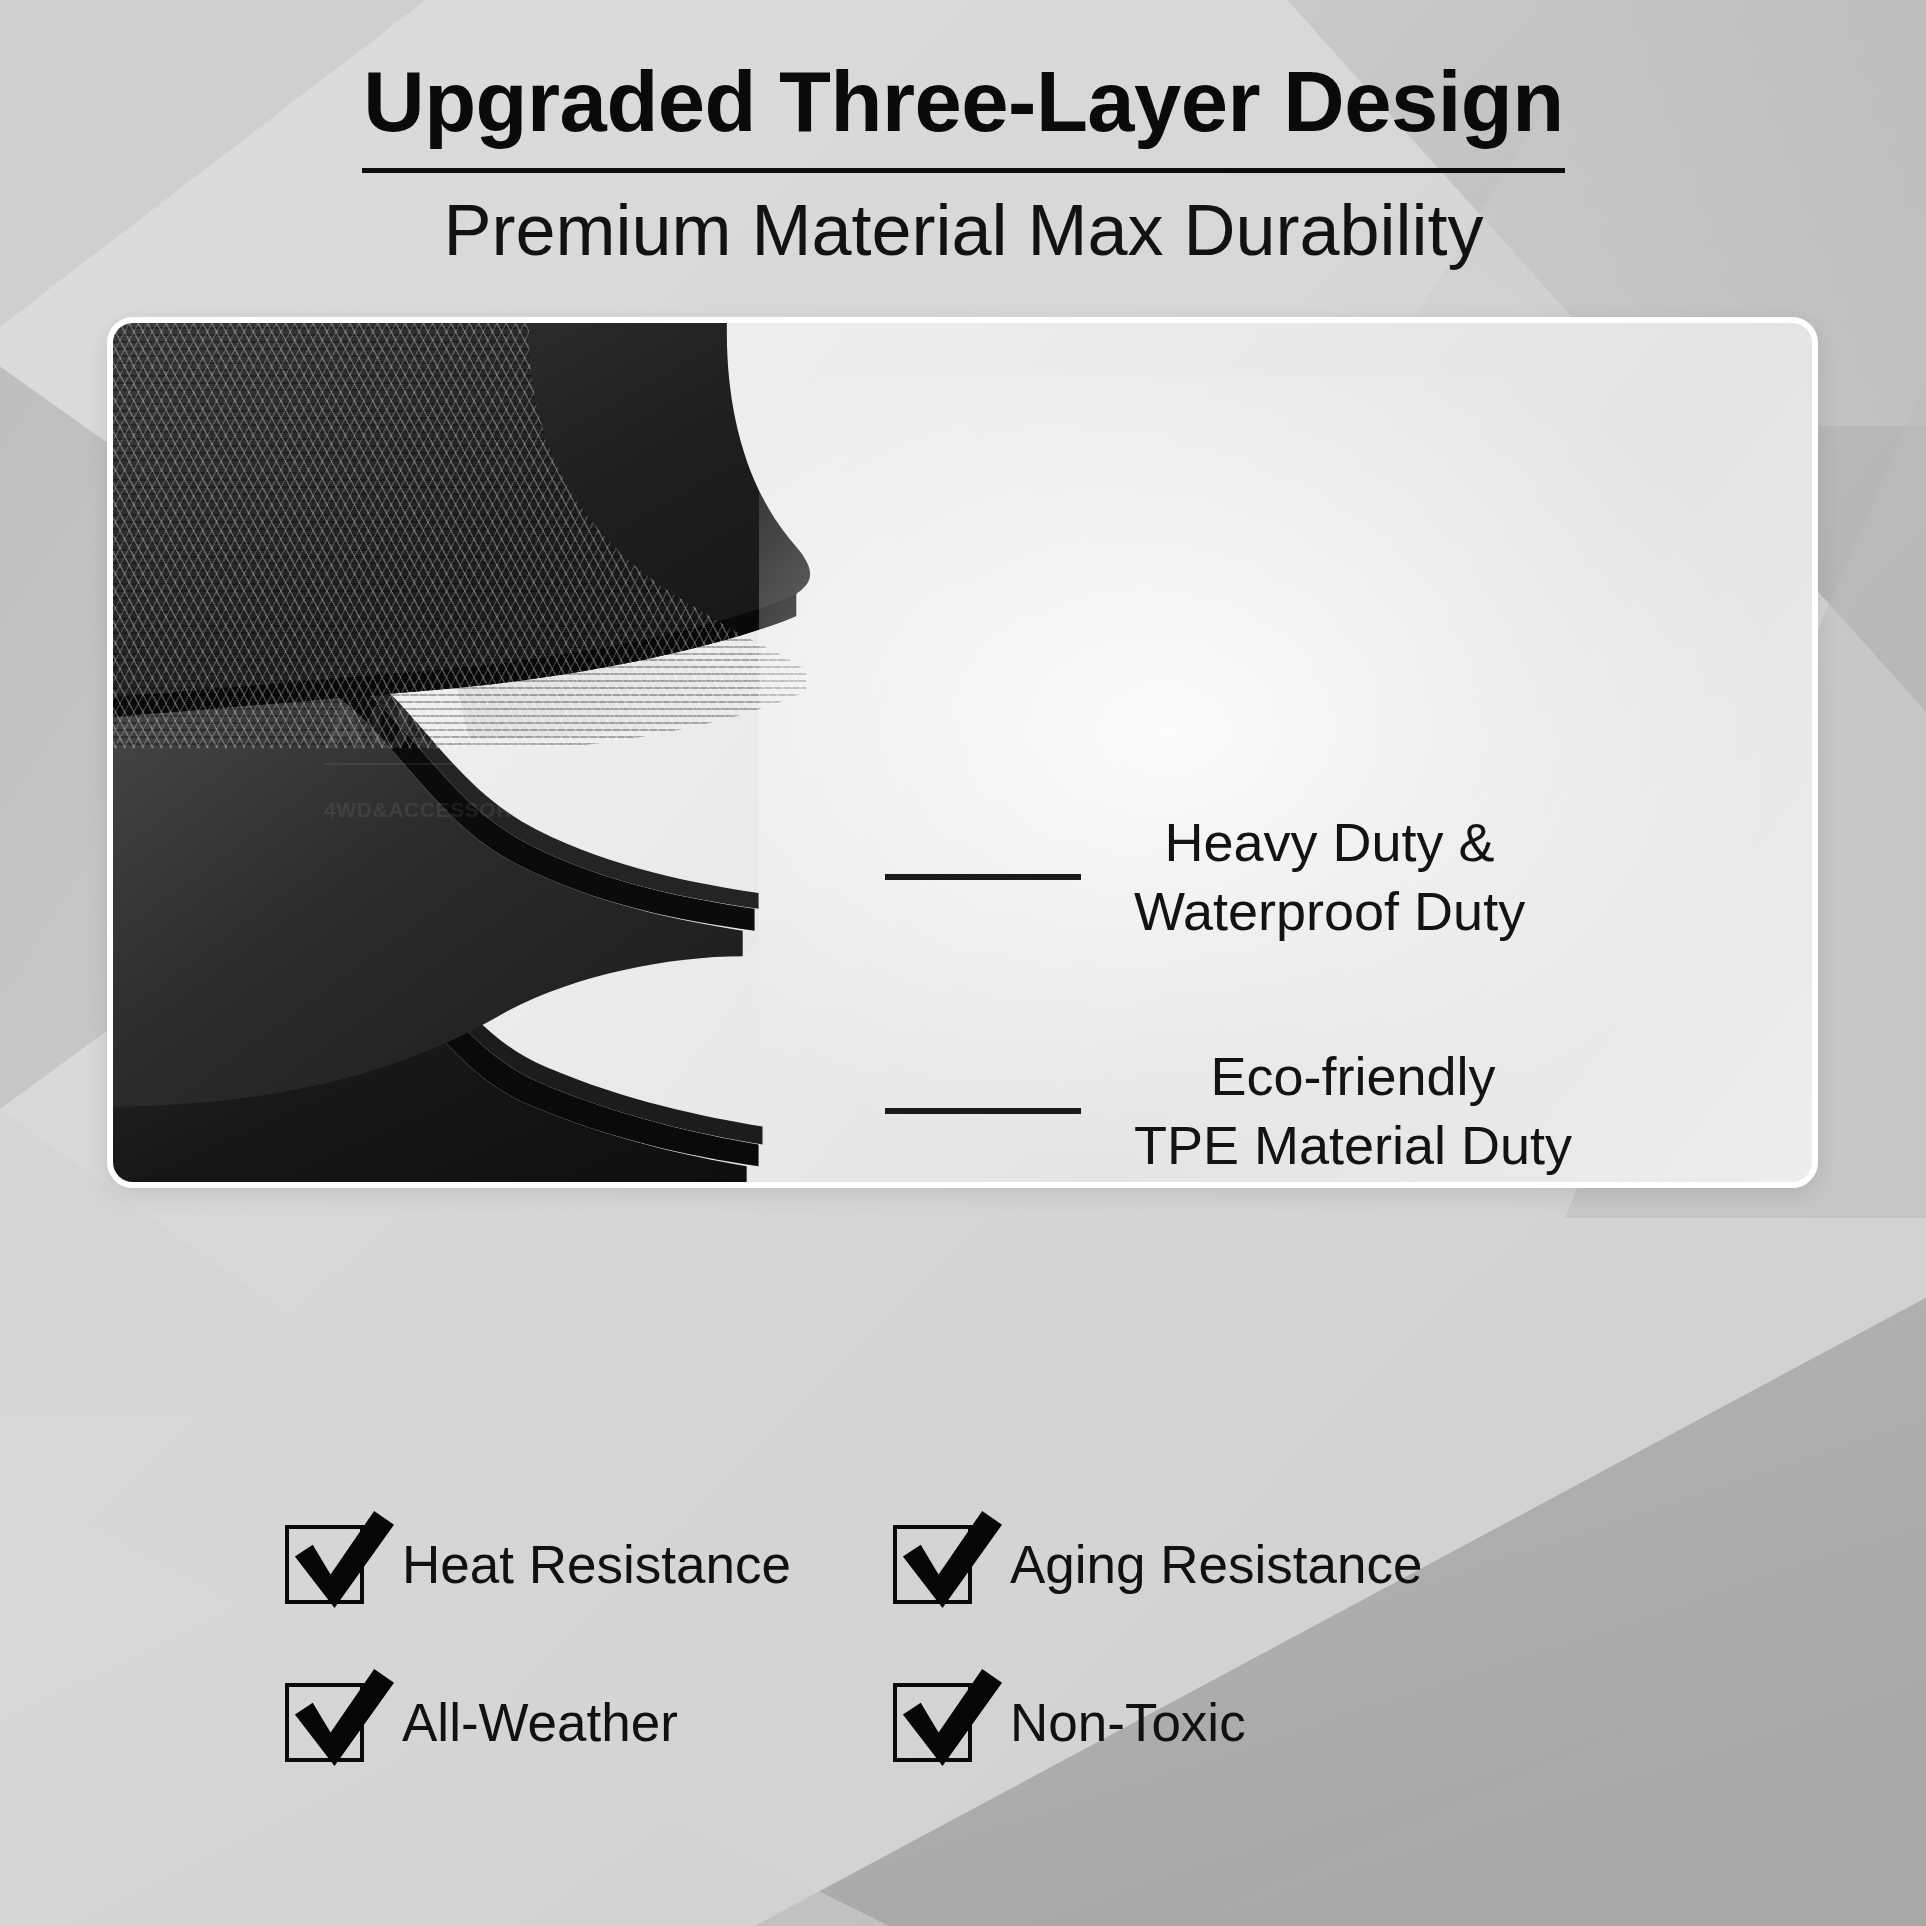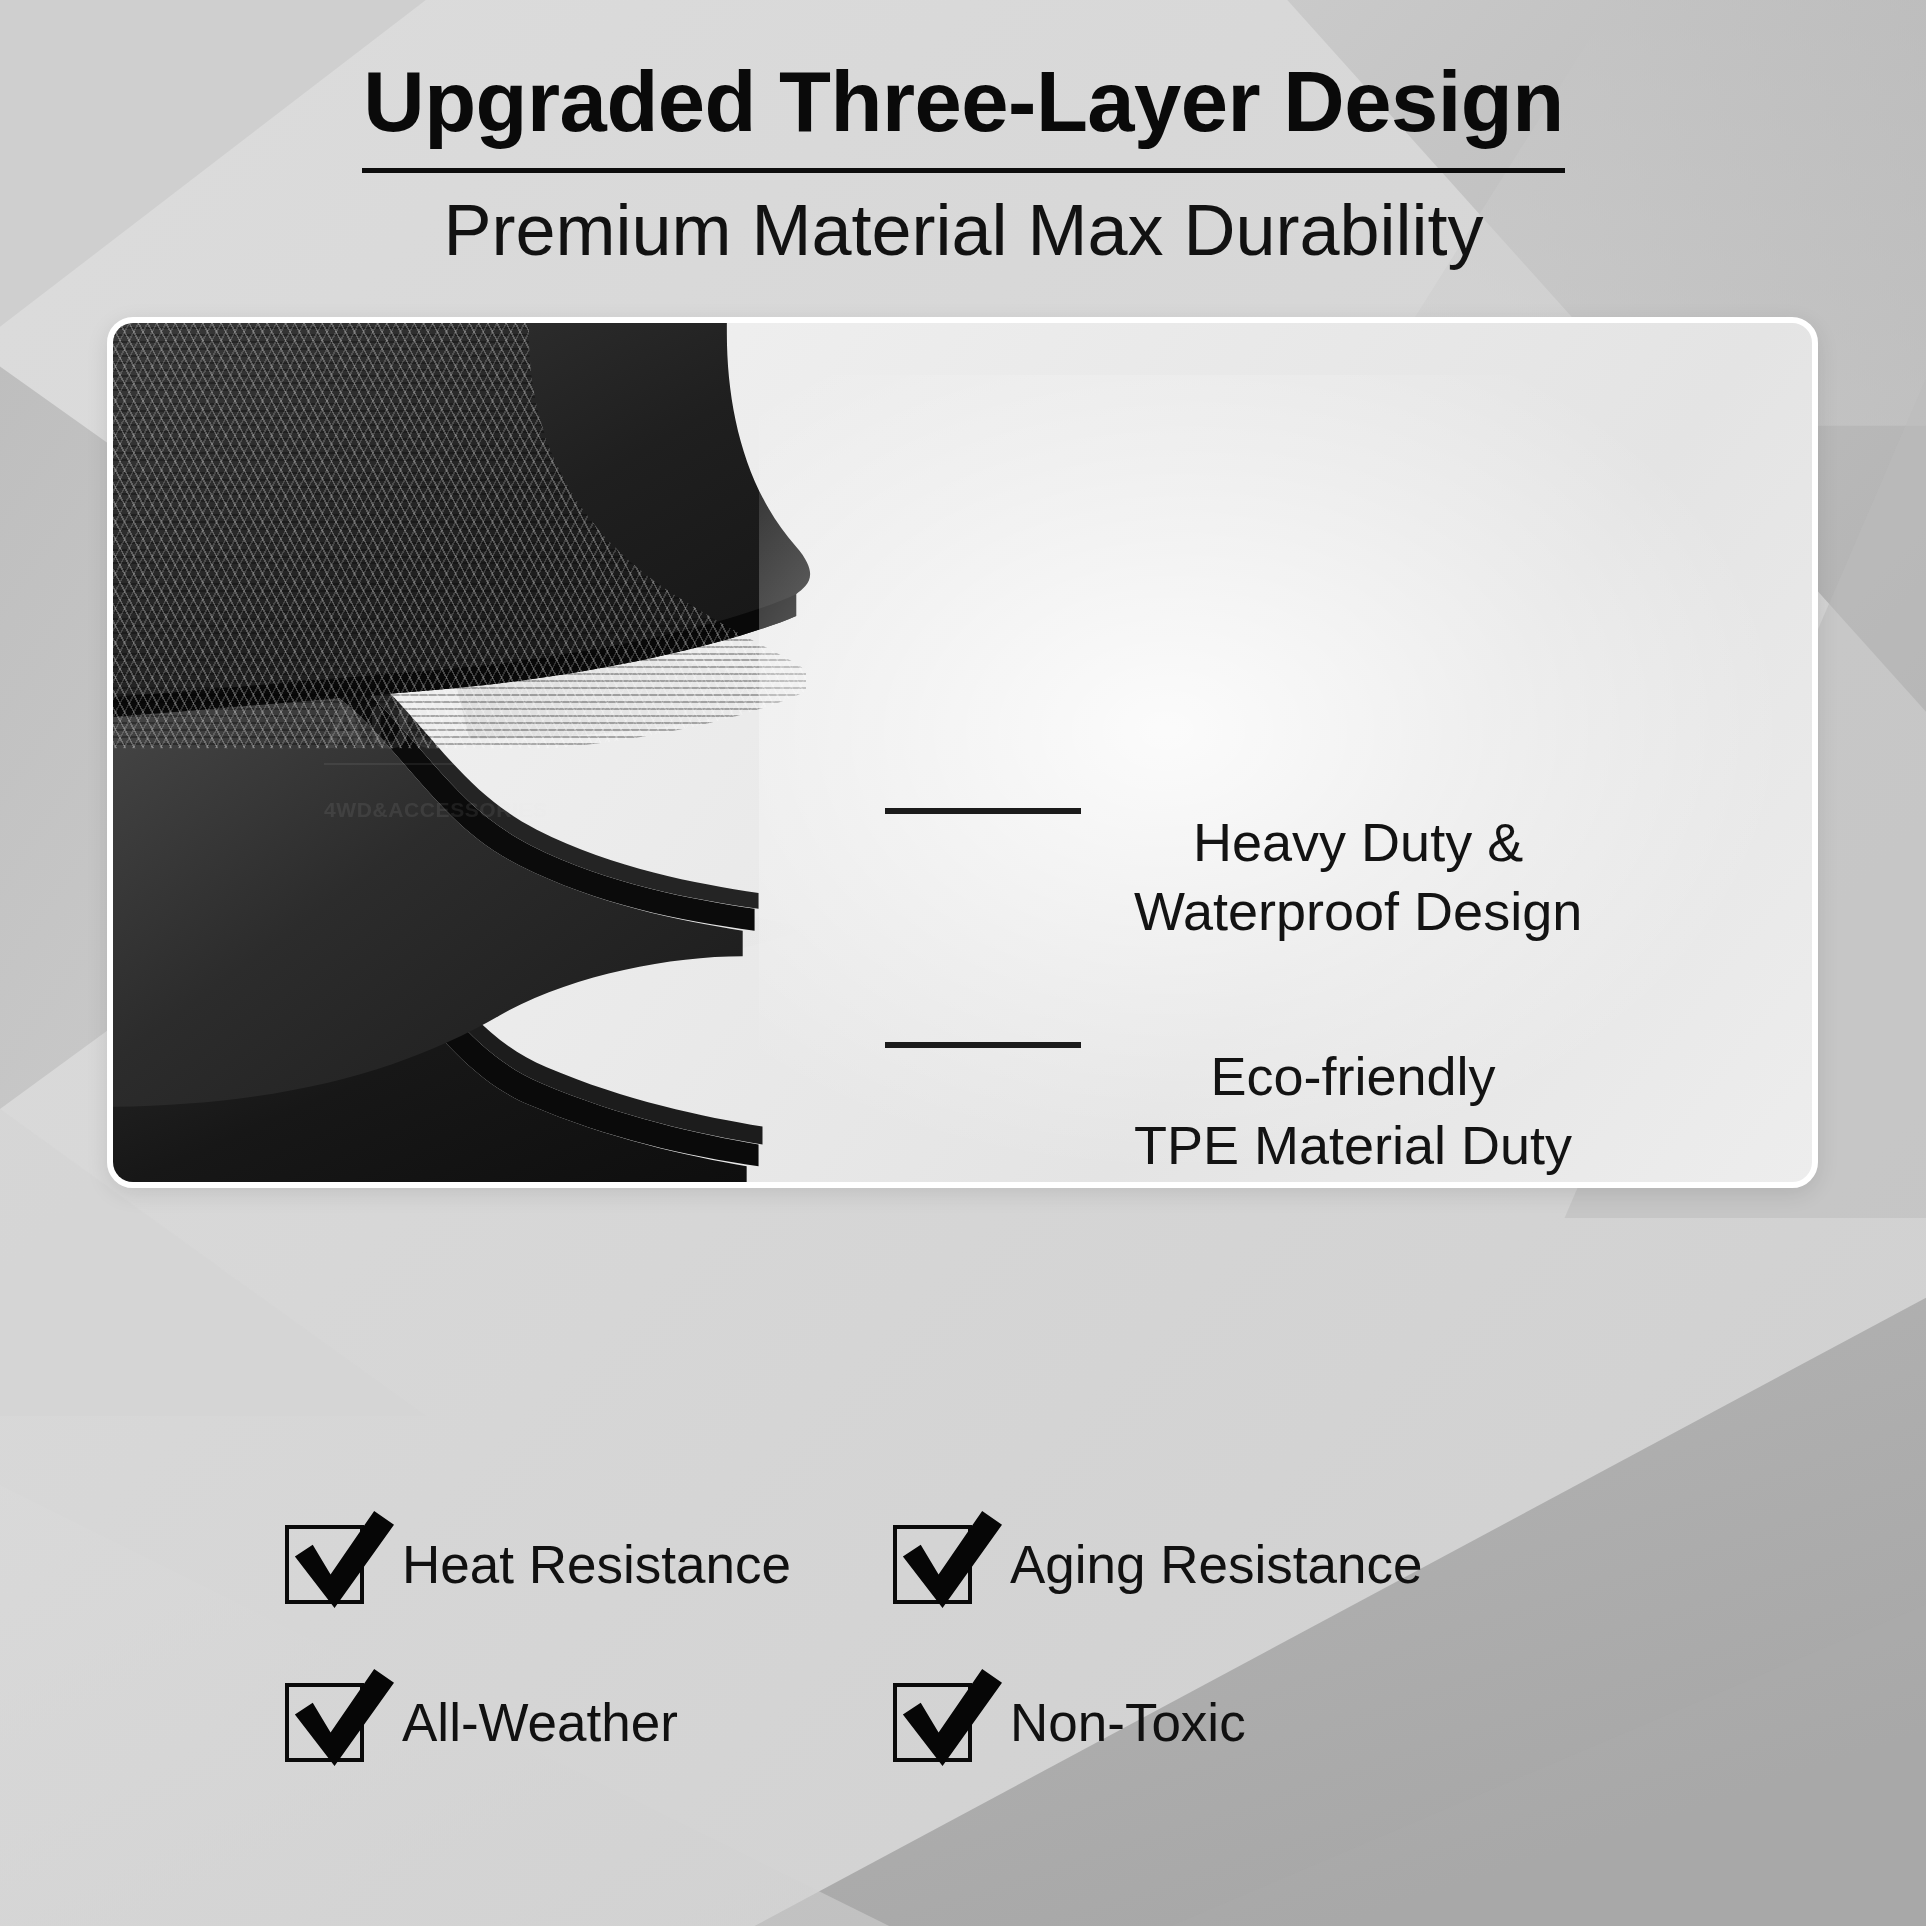--- a/index.html
+++ b/index.html
@@ -126,20 +126,21 @@
     font-weight: bold;
     letter-spacing: 0.6px;
     line-height: 1;
     margin-top: 34px;
   }
 
   
   .callout {
     position: absolute;
     display: flex;
+    align-items: center;
     z-index: 7;
   }
   .leader {
     width: 196px;
     height: 6px;
     background: #1b1b1b;
     flex: none;
   }
   .callout-text {
     margin-left: 53px;
@@ -324,21 +325,21 @@
       <div class="watermark">
         <div class="wm-main">AUSGO</div>
         <div class="wm-rule"></div>
         <div class="wm-sub">4WD&amp;ACCESSORIES</div>
       </div>
 
       <div class="callout" id="callout-1">
         <div class="leader"></div>
         <div class="callout-text">
           <span class="l1">Heavy Duty &amp;</span>
-          <span class="l2">Waterproof Design</span>
+          <span class="l2">Waterproof Duty</span>
         </div>
       </div>
 
       <div class="callout" id="callout-2">
         <div class="leader"></div>
         <div class="callout-text">
           <span class="l1">Eco-friendly</span>
           <span class="l2">TPE Material Duty</span>
         </div>
       </div>

